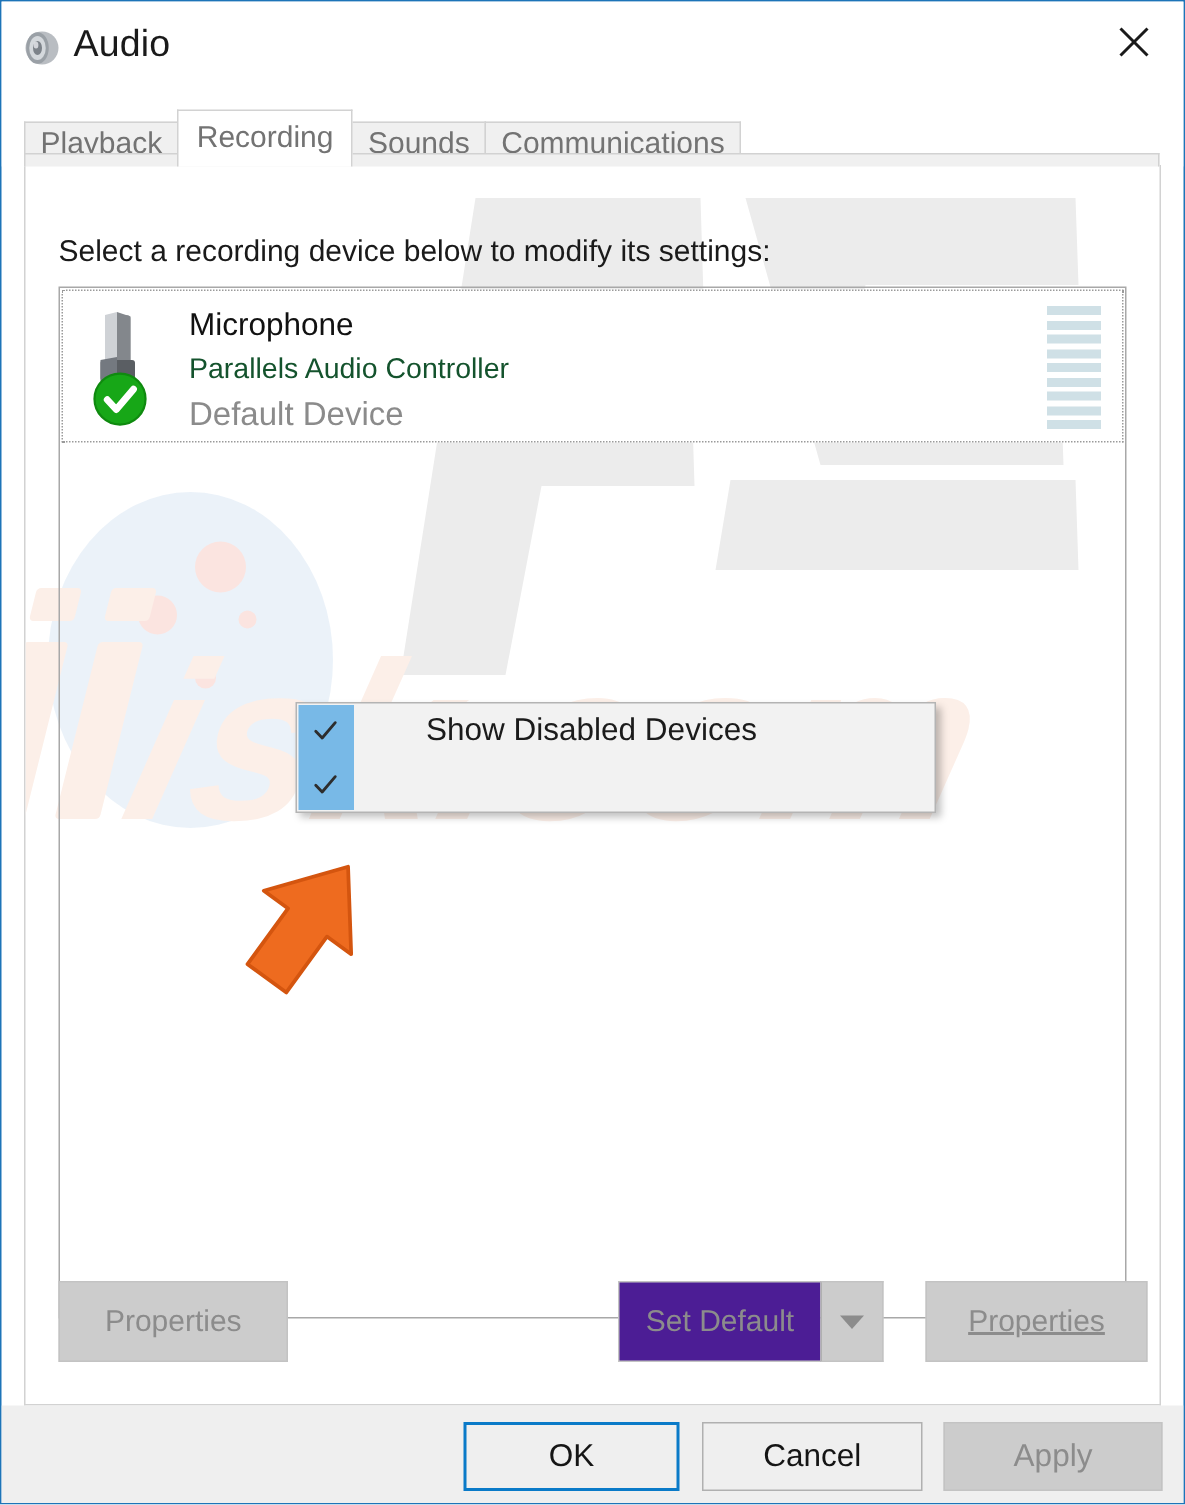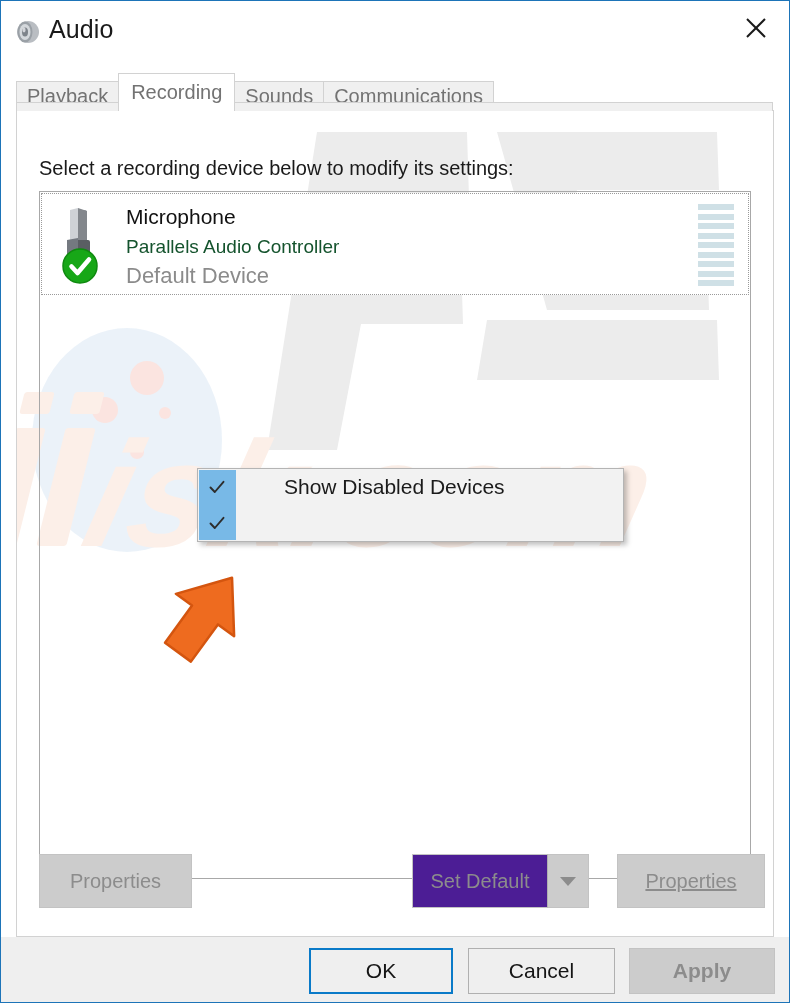--- a/index.html
+++ b/index.html
@@ -349,21 +349,20 @@
     border: 1px solid #b0b0b0;
     color: #151515;
     justify-content: center;
   }
   #apply-button {
     left: 628px;
     width: 146px;
     background: #cccccc;
     border: 1px solid #c3c3c3;
     color: #8c8c8c;
-    font-weight: bold;
   }
 </style>
 </head>
 <body>
 
 <div id="dialog">
 
   <div id="titlebar">
     <div id="sound-icon">
       <svg width="28" height="28" viewBox="0 0 28 28">

